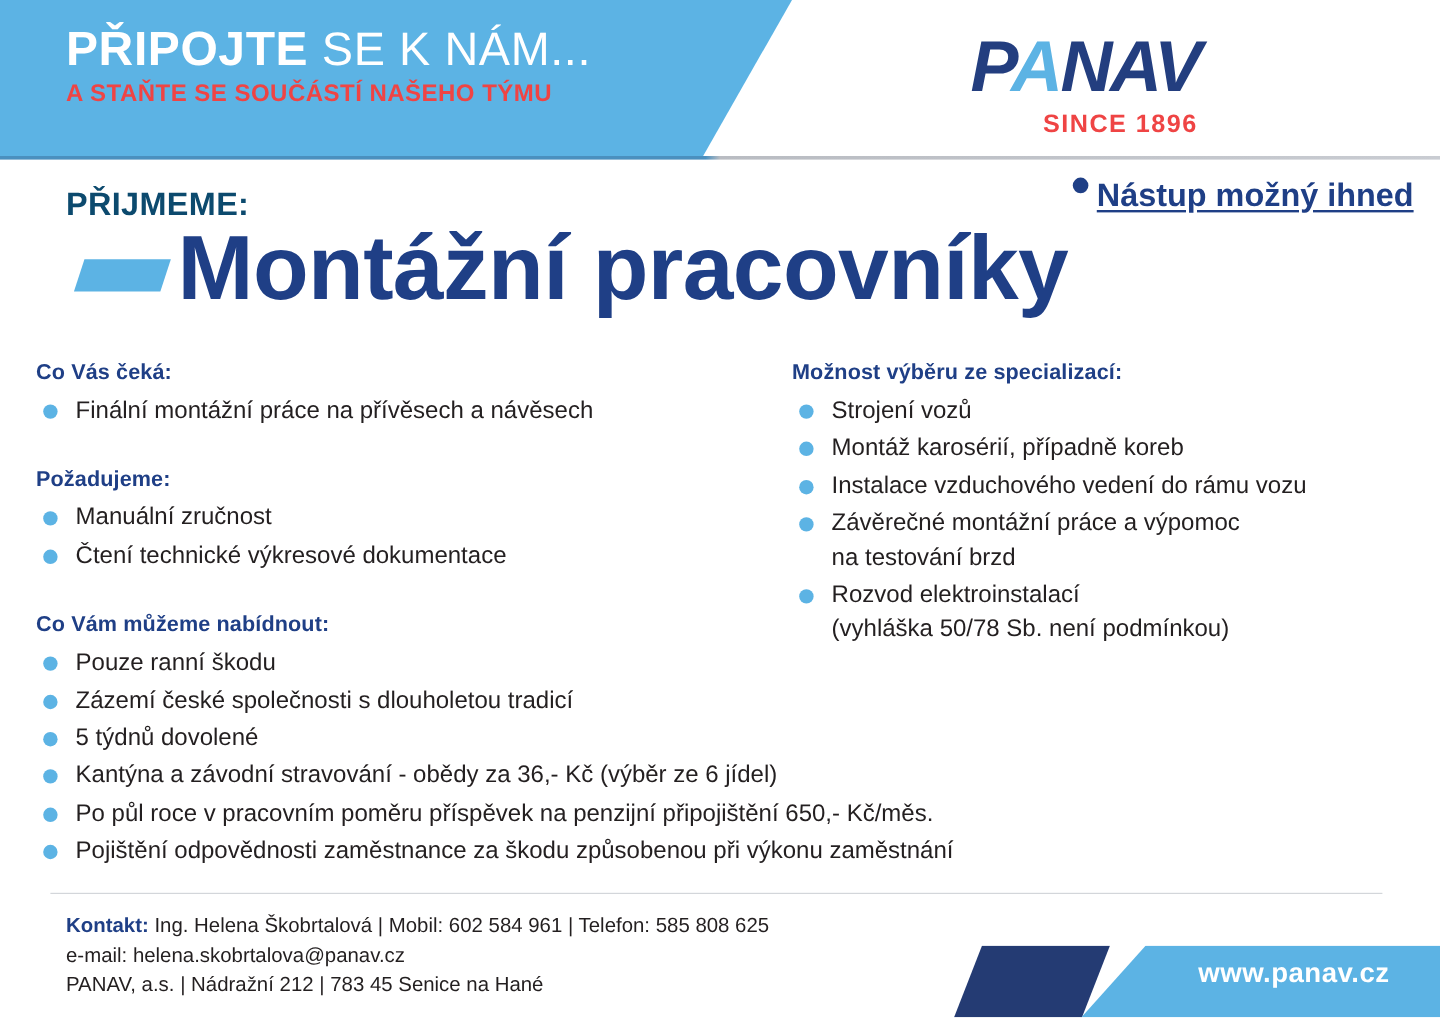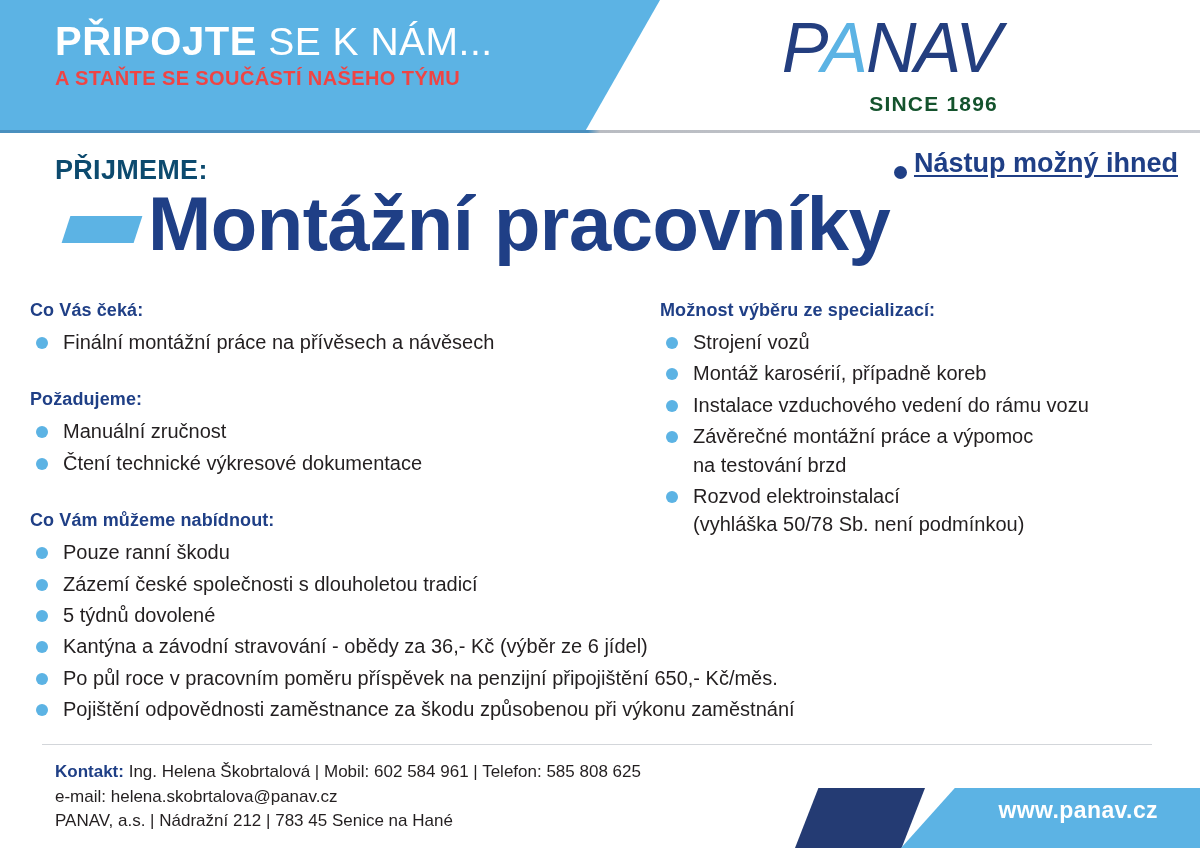--- a/index.html
+++ b/index.html
@@ -78,36 +78,36 @@
 
   
   .logo {
     position: absolute;
     right: 68px; top: 12px;
     width: 420px;
     height: 112px;
   }
   .logo-word {
     position: absolute;
-    right: 0; top: 0;
-    font-size: 70px;
-    font-weight: normal;
+    right: 0; top: 12px;
+    font-size: 60px;
+    font-weight: bold;
     font-style: italic;
     letter-spacing: -2px;
     color: #233e7f;
     line-height: 1.05;
     white-space: nowrap;
   }
   .logo-a { color: #5cb3e4; }
   .logo-since {
     position: absolute;
     right: 2px; top: 80px;
     font-size: 21px;
     font-weight: bold;
-    color: #14532d;
+    color: #ef4444;
     letter-spacing: 1.2px;
     white-space: nowrap;
   }
 
   
   .kicker {
     position: absolute;
     left: 55px; top: 155px;
     font-size: 27px;
     font-weight: bold;
@@ -133,21 +133,21 @@
     color: #1f3f86;
     letter-spacing: -0.5px;
     white-space: nowrap;
     line-height: 1;
   }
 
   .start-note {
     position: absolute;
     right: 22px; top: 148px;
     display: flex;
-    align-items: flex-end;
+    align-items: flex-start;
     gap: 7px;
   }
   .start-dot {
     width: 13px; height: 13px;
     border-radius: 50%;
     background: #1f3f86;
     flex: 0 0 auto;
   }
   .start-text {
     font-size: 27px;

